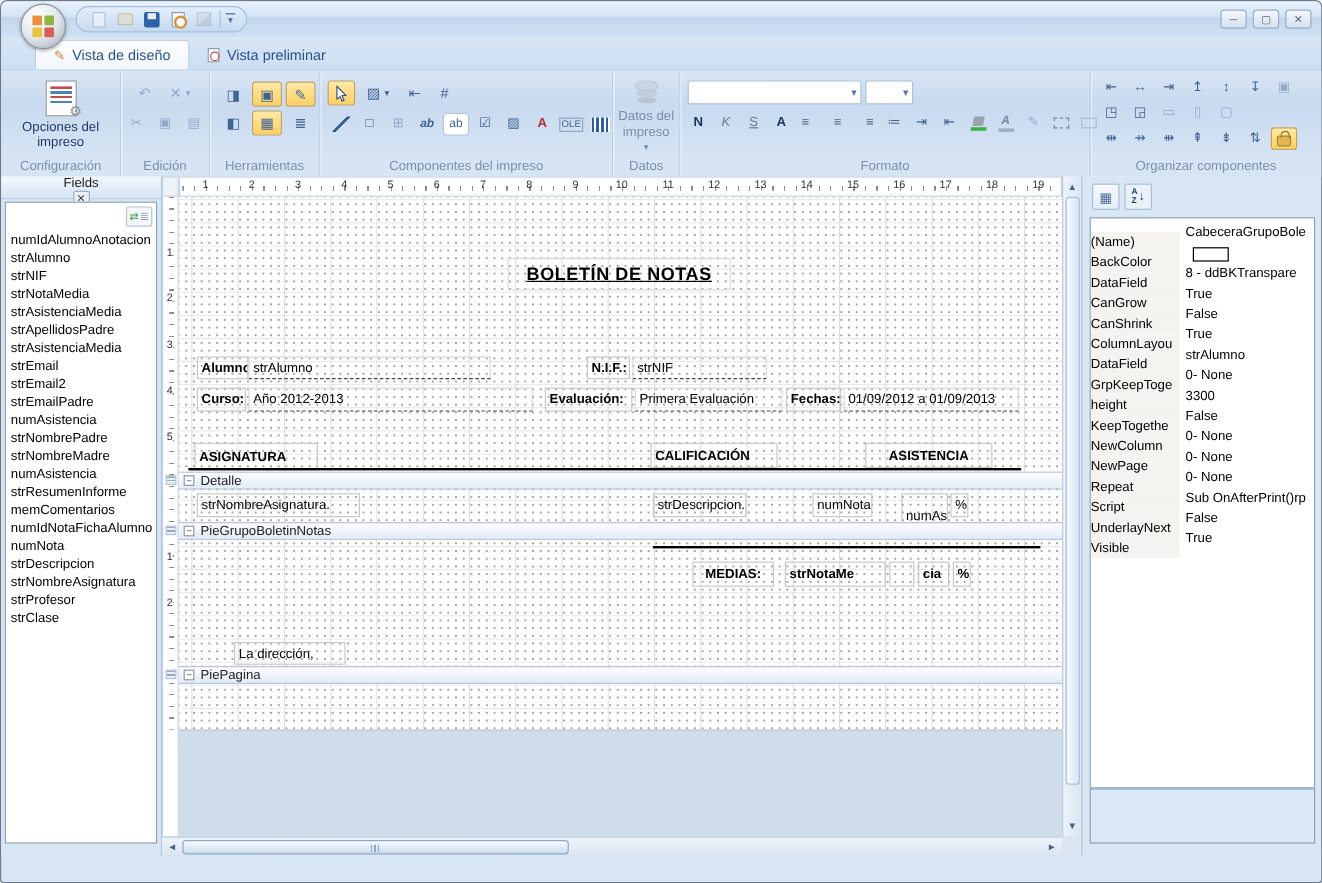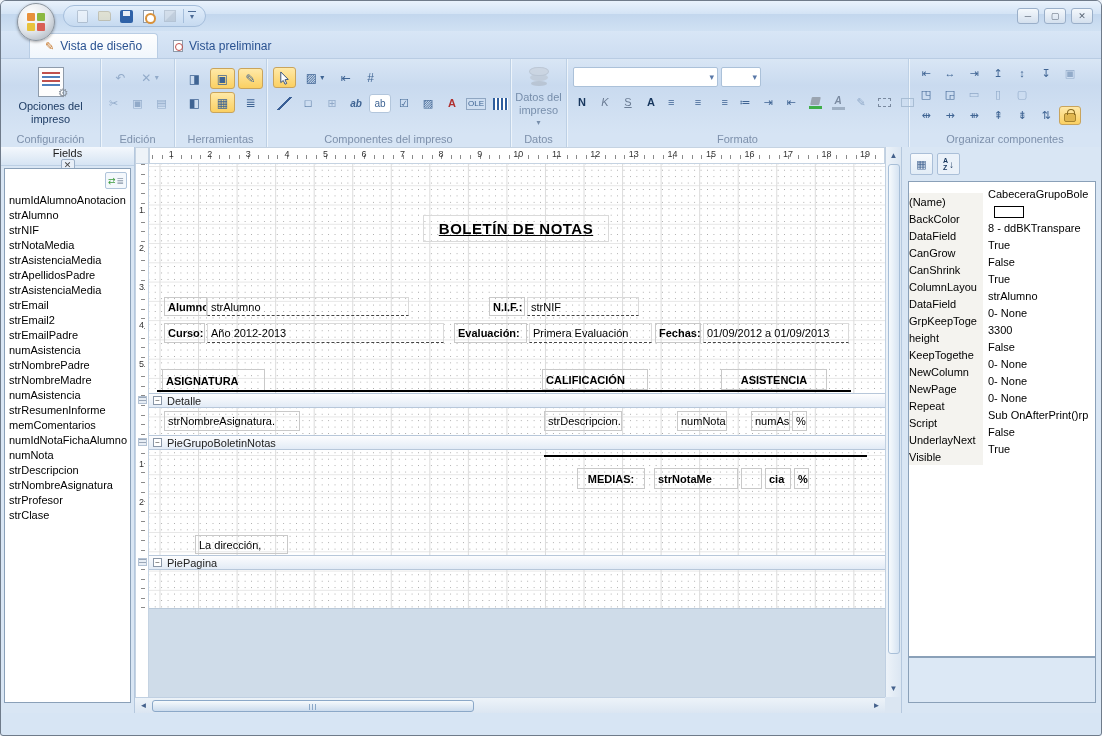--- a/index.html
+++ b/index.html
@@ -598,21 +598,21 @@
         <div class="hline" style="left:8px;top:226px;width:694px"></div>
 
         <div class="secbar" style="top:229px">
           <span class="colbox">−</span>
           <span>Detalle</span>
         </div>
 
         <div class="el" style="left:15px;top:247px;width:136px;height:20px">strNombreAsignatura.</div>
         <div class="el" style="left:395px;top:247px;width:78px;height:20px">strDescripcion.</div>
         <div class="el" style="left:528px;top:247px;width:50px;height:20px">numNota.</div>
-        <div class="el" style="left:602px;top:247px;width:39px;height:20px">numAs</div>
+        <div class="el" style="left:602px;top:247px;width:39px;height:38px">numAs</div>
         <div class="el" style="left:643px;top:247px;width:15px;height:20px">%</div>
 
         <div class="secbar" style="top:271px">
           <span class="colbox">−</span>
           <span>PieGrupoBoletinNotas</span>
         </div>
 
         <div class="hline" style="left:395px;top:291px;width:323px"></div>
         <div class="el b c" style="left:428px;top:304px;width:68px;height:21px">MEDIAS:</div>
         <div class="el b" style="left:505px;top:304px;width:84px;height:21px">strNotaMe</div>

